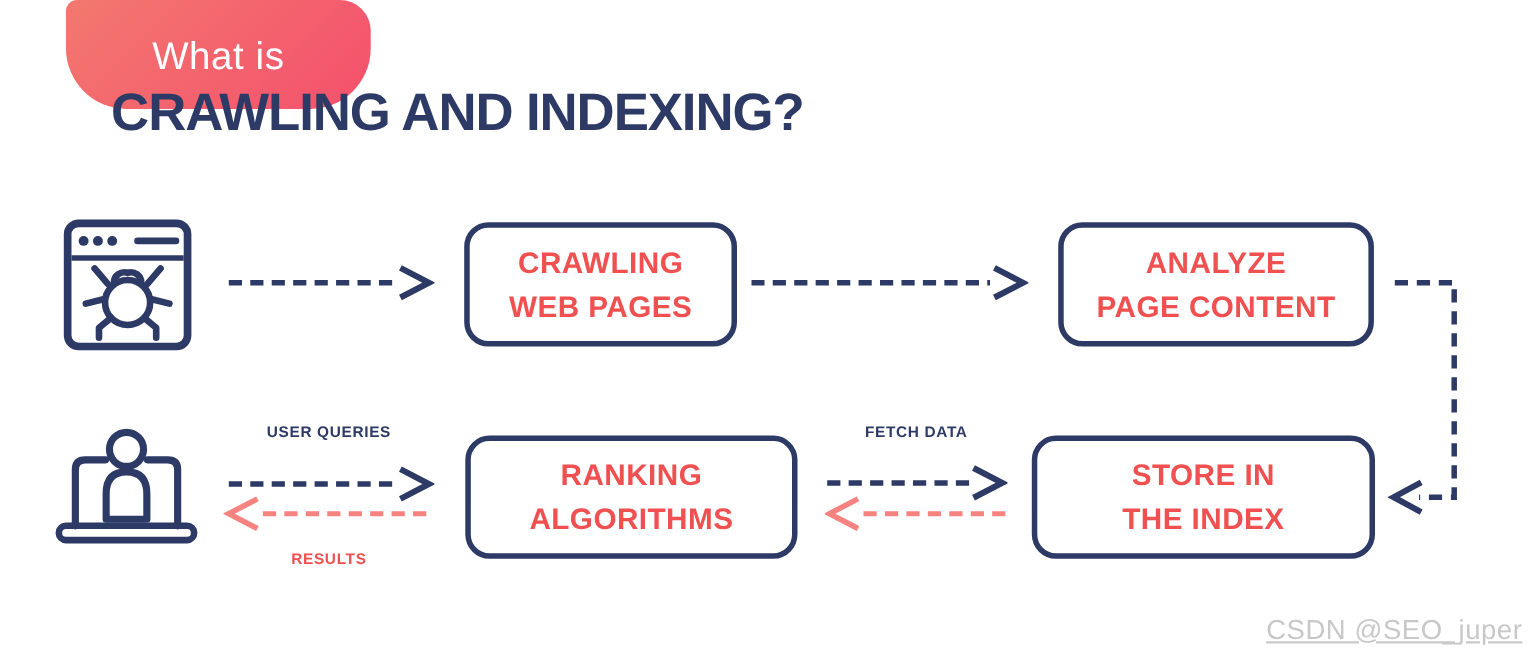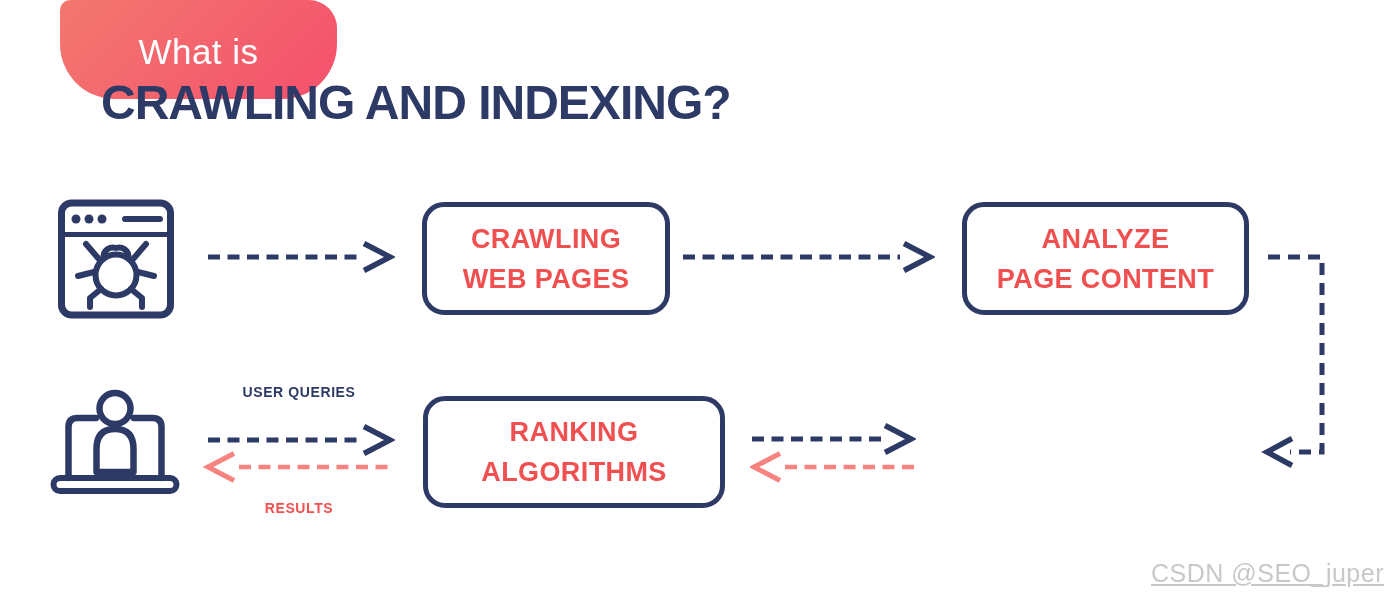--- a/index.html
+++ b/index.html
@@ -183,25 +183,30 @@
     <path d="M31,4.5 L5,18 L31,31.5" stroke-width="5"></path>
     <line x1="36" y1="18" x2="190" y2="18" stroke-width="4.5" stroke-dasharray="12 7.5"></line>
   </svg>
   <div id="label-results" class="flow-label red">RESULTS</div>
 
   <div id="box-ranking" class="flow-box">
     <span>RANKING</span>
     <span>ALGORITHMS</span>
   </div>
 
+  <div id="label-fetch-data" class="flow-label navy">FETCH DATA</div>
   <svg id="arrow-ranking-to-store" class="arrow-navy" width="166" height="36" viewBox="0 0 166 36" stroke="currentColor" fill="none">
     <line x1="2" y1="18" x2="131" y2="18" stroke-width="5" stroke-dasharray="12 7.5"></line>
     <path d="M135,4.5 L161,18 L135,31.5" stroke-width="5.5"></path>
   </svg>
   <svg id="arrow-store-to-ranking" class="arrow-coral" width="166" height="36" viewBox="0 0 166 36" stroke="currentColor" fill="none">
     <path d="M30,4.5 L4,18 L30,31.5" stroke-width="5"></path>
     <line x1="35" y1="18" x2="164" y2="18" stroke-width="4.5" stroke-dasharray="12 7.5"></line>
   </svg>
 
+  <div id="box-store" class="flow-box">
+    <span>STORE IN</span>
+    <span>THE INDEX</span>
+  </div>
 
   <div id="watermark">CSDN @SEO_juper</div>
 
 </div>
 
 </body></html>

